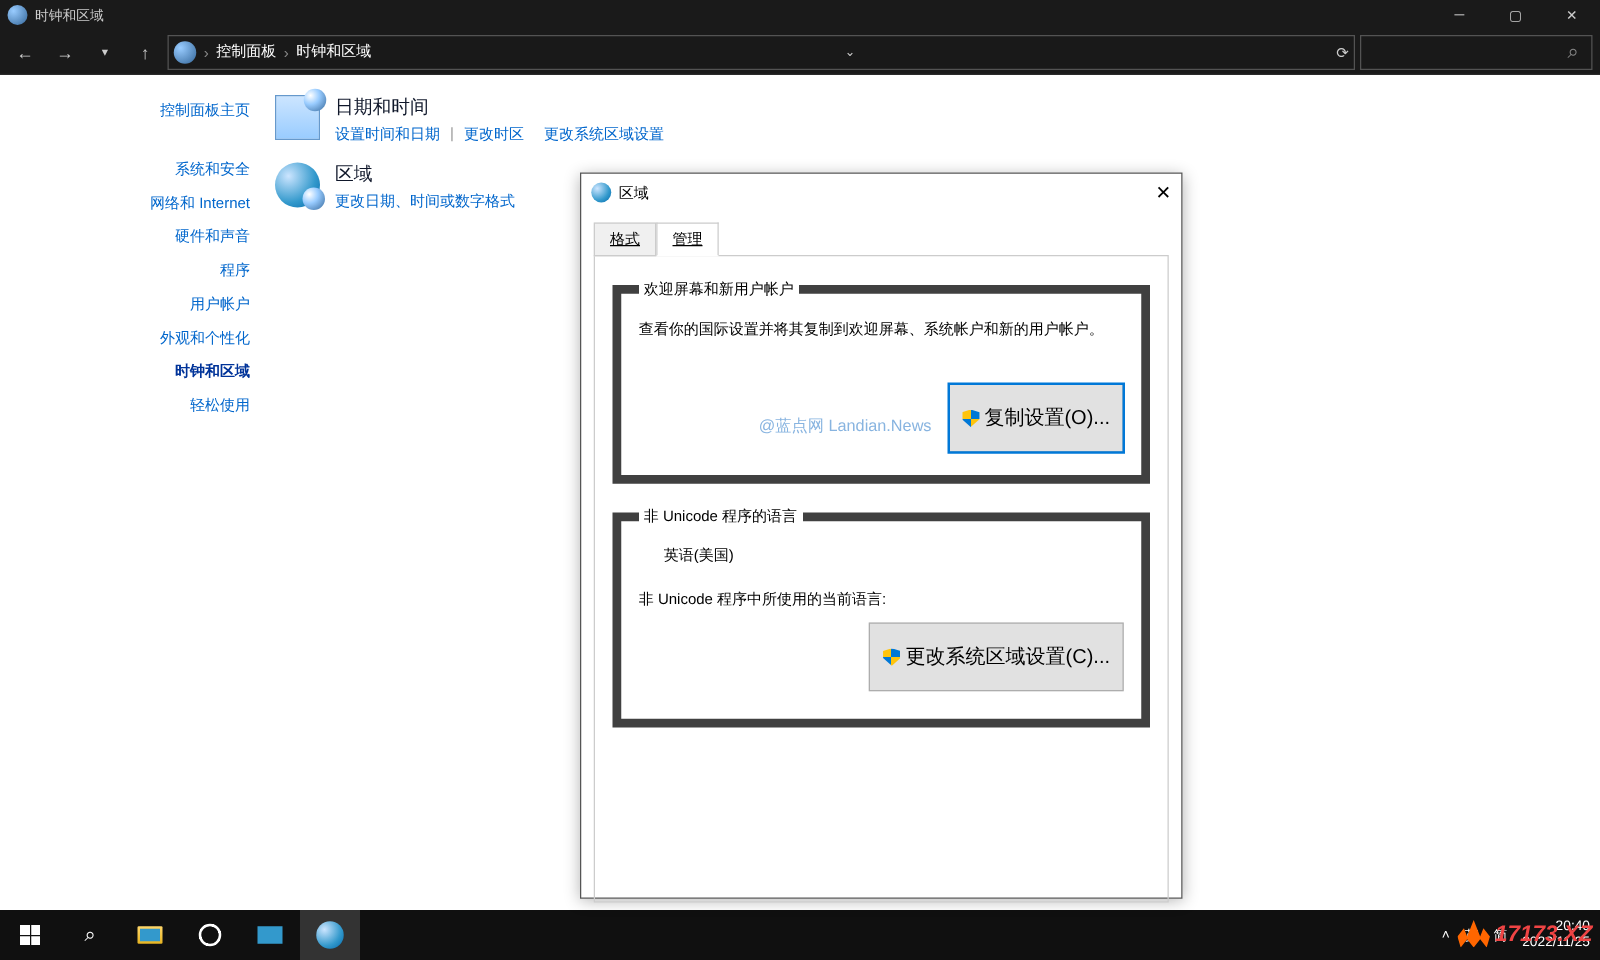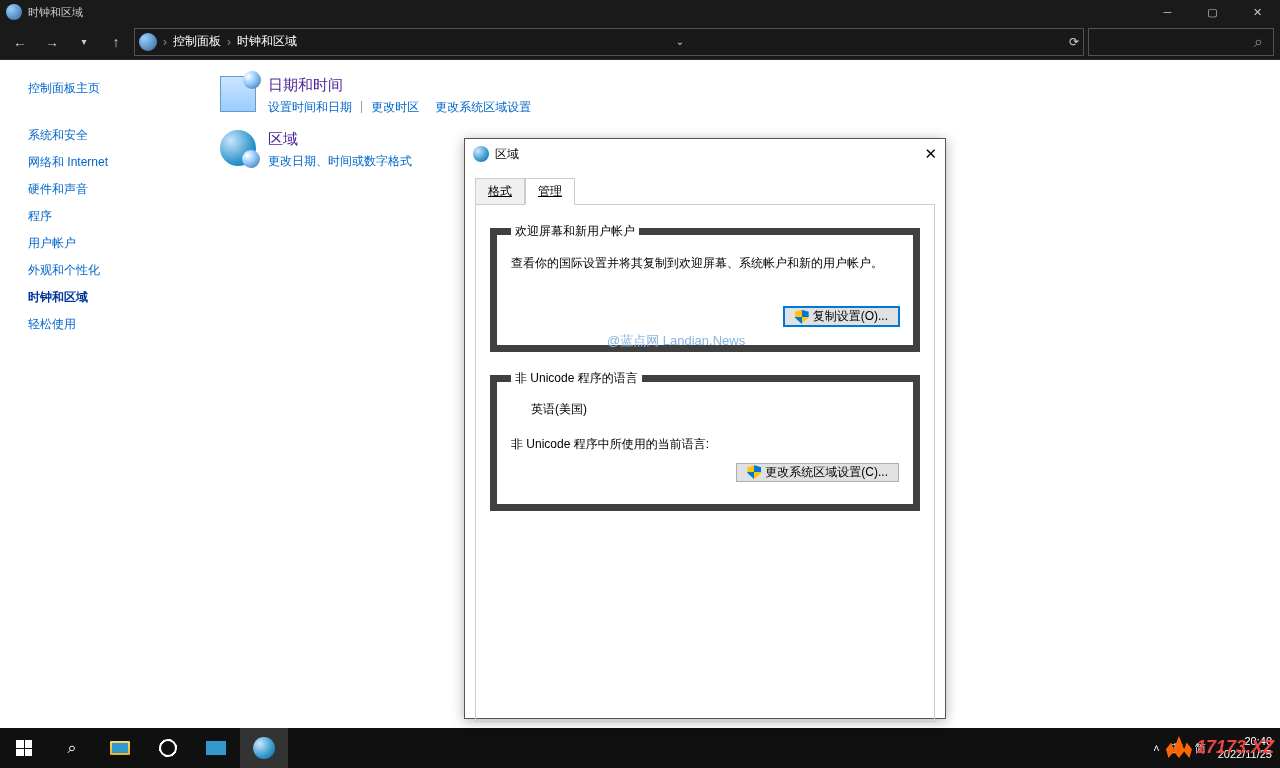--- a/index.html
+++ b/index.html
@@ -16,51 +16,51 @@
 .navbar .arrow { width: 28px; height: 28px; display: flex; align-items: center; justify-content: center; color: #ccc; font-size: 14px; }
 .address { flex: 0 0 auto; width: 950px; height: 28px; background: #191919; border: 1px solid #535353; display: flex; align-items: center; padding: 0 4px; gap: 6px; color: #fff; font-size: 12px; }
 .address .globe { width: 18px; height: 18px; background: radial-gradient(circle at 30% 30%, #9cf, #369); border-radius: 50%; }
 .address .sep { color: #888; }
 .address .refresh { margin-left: auto; color: #ccc; }
 .searchbox { flex: 1; height: 28px; background: #191919; border: 1px solid #535353; display: flex; align-items: center; justify-content: flex-end; padding: 0 10px; color: #888; }
 
 
 .content { position: absolute; top: 60px; left: 0; right: 0; bottom: 40px; background: #fff; display: flex; }
 .sidebar { width: 200px; padding: 20px 0 0 28px; font-size: 12px; }
-.sidebar div { margin-bottom: 10px; color: #0066cc; cursor: pointer; }
+.sidebar div { margin-bottom: 10px; color: #0066cc; cursor: pointer; text-align: right; }
 .sidebar .hdr { color: #0066cc; }
 .sidebar .active { color: #003399; font-weight: bold; }
 
 .mainpane { flex: 1; padding: 16px 0 0 20px; font-size: 12px; position: relative; }
 .row { display: flex; gap: 12px; margin-bottom: 14px; align-items: flex-start; }
 .bigicon { width: 36px; height: 36px; flex-shrink: 0; }
 .cal-icon { background: linear-gradient(#cce5ff,#99ccff); border: 1px solid #69c; position: relative; }
 .cal-icon::after { content: ""; position: absolute; top: -6px; right: -6px; width: 18px; height: 18px; background: radial-gradient(circle at 30% 30%, #fff, #9cf 40%, #369); border-radius: 50%; }
 .globe-icon { background: radial-gradient(circle at 30% 30%, #cce5ff, #3399cc 60%, #0066aa); border-radius: 50%; position: relative; }
 .globe-icon::after { content: ""; position: absolute; bottom: -2px; right: -4px; width: 18px; height: 18px; background: radial-gradient(circle at 30% 30%, #fff, #9cf 40%, #369); border-radius: 50%; }
-.cat-title { color: #4c1d95; font-size: 15px; margin-bottom: 4px; }
+.cat-title { color: #0f172a; font-size: 15px; margin-bottom: 4px; }
 .links { display: flex; gap: 8px; flex-wrap: wrap; justify-content: space-between; }
 .links span { color: #0066cc; cursor: pointer; }
 .links .d { color: #999; }
 
 
 .dialog { position: absolute; left: 464px; top: 138px; width: 482px; height: 581px; background: #fff; border: 1px solid #555; box-shadow: 0 2px 12px rgba(0,0,0,.3); z-index: 10; }
 .dlg-title { height: 30px; display: flex; align-items: center; padding: 0 8px; font-size: 12px; }
 .dlg-title .gicon { width: 16px; height: 16px; background: radial-gradient(circle at 30% 30%, #cce5ff, #3399cc 60%, #0066aa); border-radius: 50%; margin-right: 6px; }
 .dlg-title .close { margin-left: auto; font-size: 15px; color: #000; cursor: pointer; }
 .dlg-body { padding: 8px 10px; }
 .tabs { display: flex; font-size: 12px; position: relative; z-index: 2; }
 .tab { padding: 4px 12px; border: 1px solid #ccc; background: #f0f0f0; cursor: pointer; position: relative; top: 1px; text-decoration: underline; }
 .tab.active { background: #fff; border-bottom-color: #fff; }
 .tabpanel { border: 1px solid #ccc; padding: 18px 14px; height: 518px; position: relative; }
 fieldset { border: 7px solid #404040; padding: 14px 14px 18px 14px; margin-bottom: 18px; font-size: 12px; position: relative; }
 legend { padding: 0 4px; font-size: 12px; }
 .desc { margin-bottom: 18px; line-height: 1.6; }
 .watermark { color: #88b4e0; font-size: 13px; position: absolute; }
-.btn { display: inline-flex; align-items: center; gap: 4px; padding: 0 10px; background: #e1e1e1; border: 1px solid #adadad; font-size: 12px; cursor: pointer; }
+.btn { display: inline-flex; align-items: center; gap: 4px; padding: 16px 10px; background: #e1e1e1; border: 1px solid #adadad; font-size: 16px; cursor: pointer; }
 .btn.focused { outline: 2px solid #0078d7; outline-offset: -1px; }
 .shield { width: 14px; height: 14px; display: inline-block; background: conic-gradient(#0078d7 0 25%, #ffc40d 25% 50%, #0078d7 50% 75%, #ffc40d 75% 100%); clip-path: polygon(50% 0, 100% 15%, 100% 55%, 50% 100%, 0 55%, 0 15%); }
 .fieldbtn { text-align: right; }
 
 
 .taskbar { position: absolute; left: 0; right: 0; bottom: 0; height: 40px; background: #101010; display: flex; align-items: center; color: #fff; }
 .taskbar .item { width: 48px; height: 40px; display: flex; align-items: center; justify-content: center; font-size: 16px; }
 .taskbar .item.active { background: #333; }
 .win-icon { width: 16px; height: 16px; display: grid; grid-template: 1fr 1fr / 1fr 1fr; gap: 1px; }
 .win-icon span { background: #fff; }

